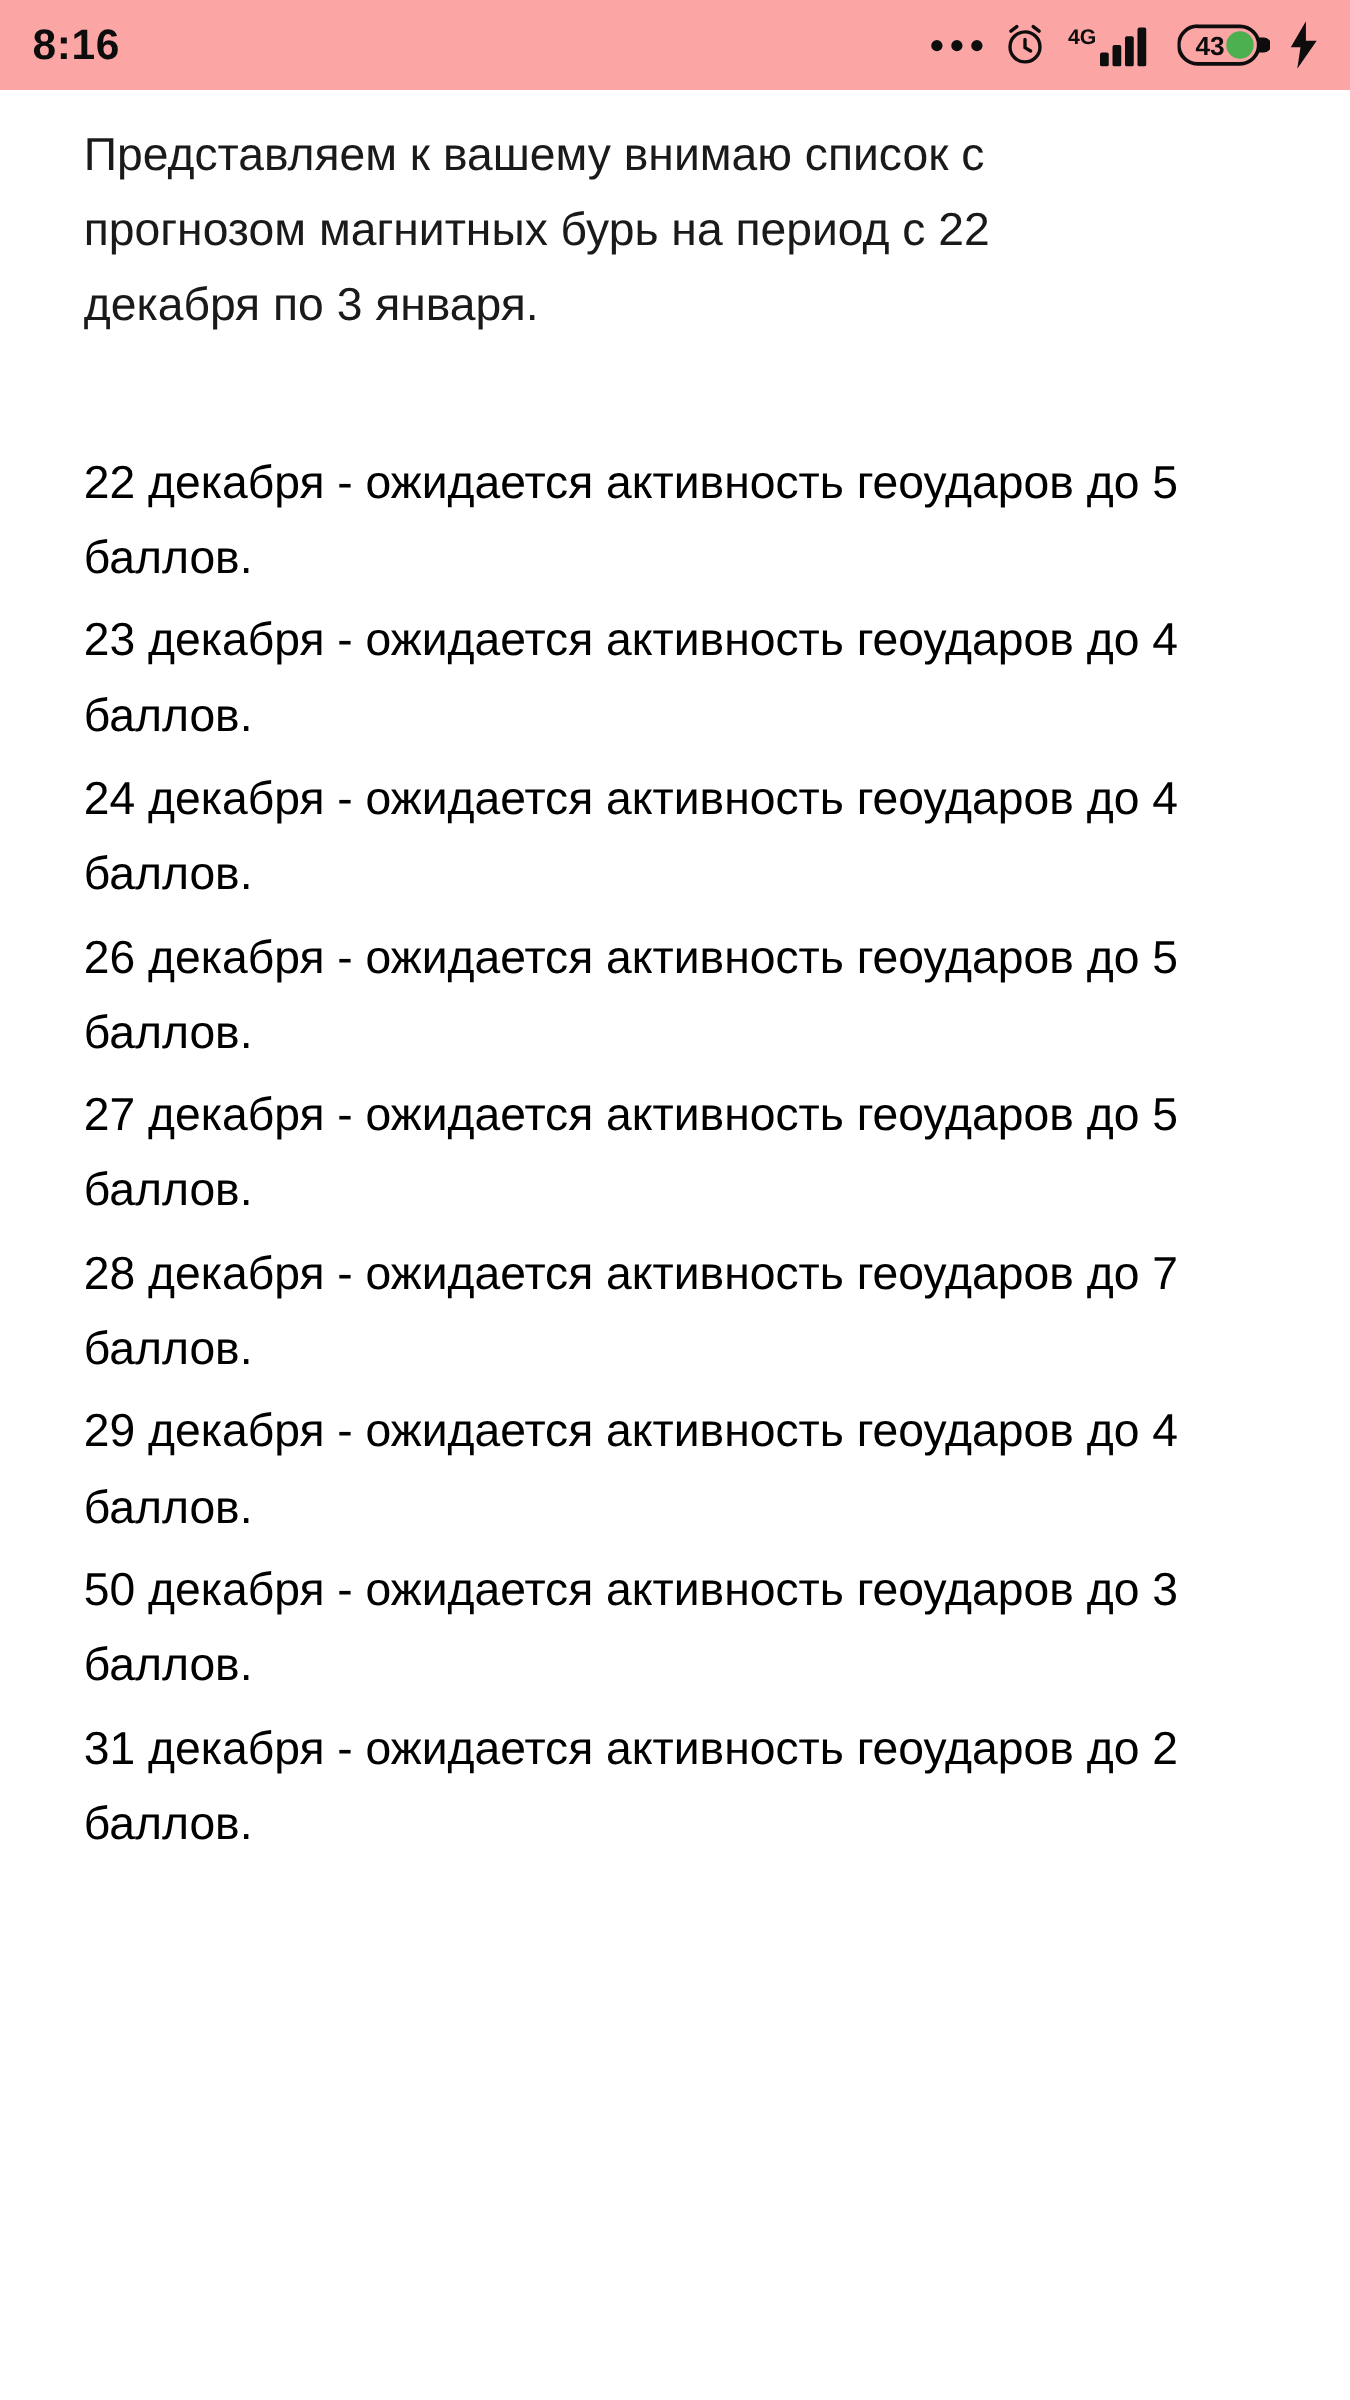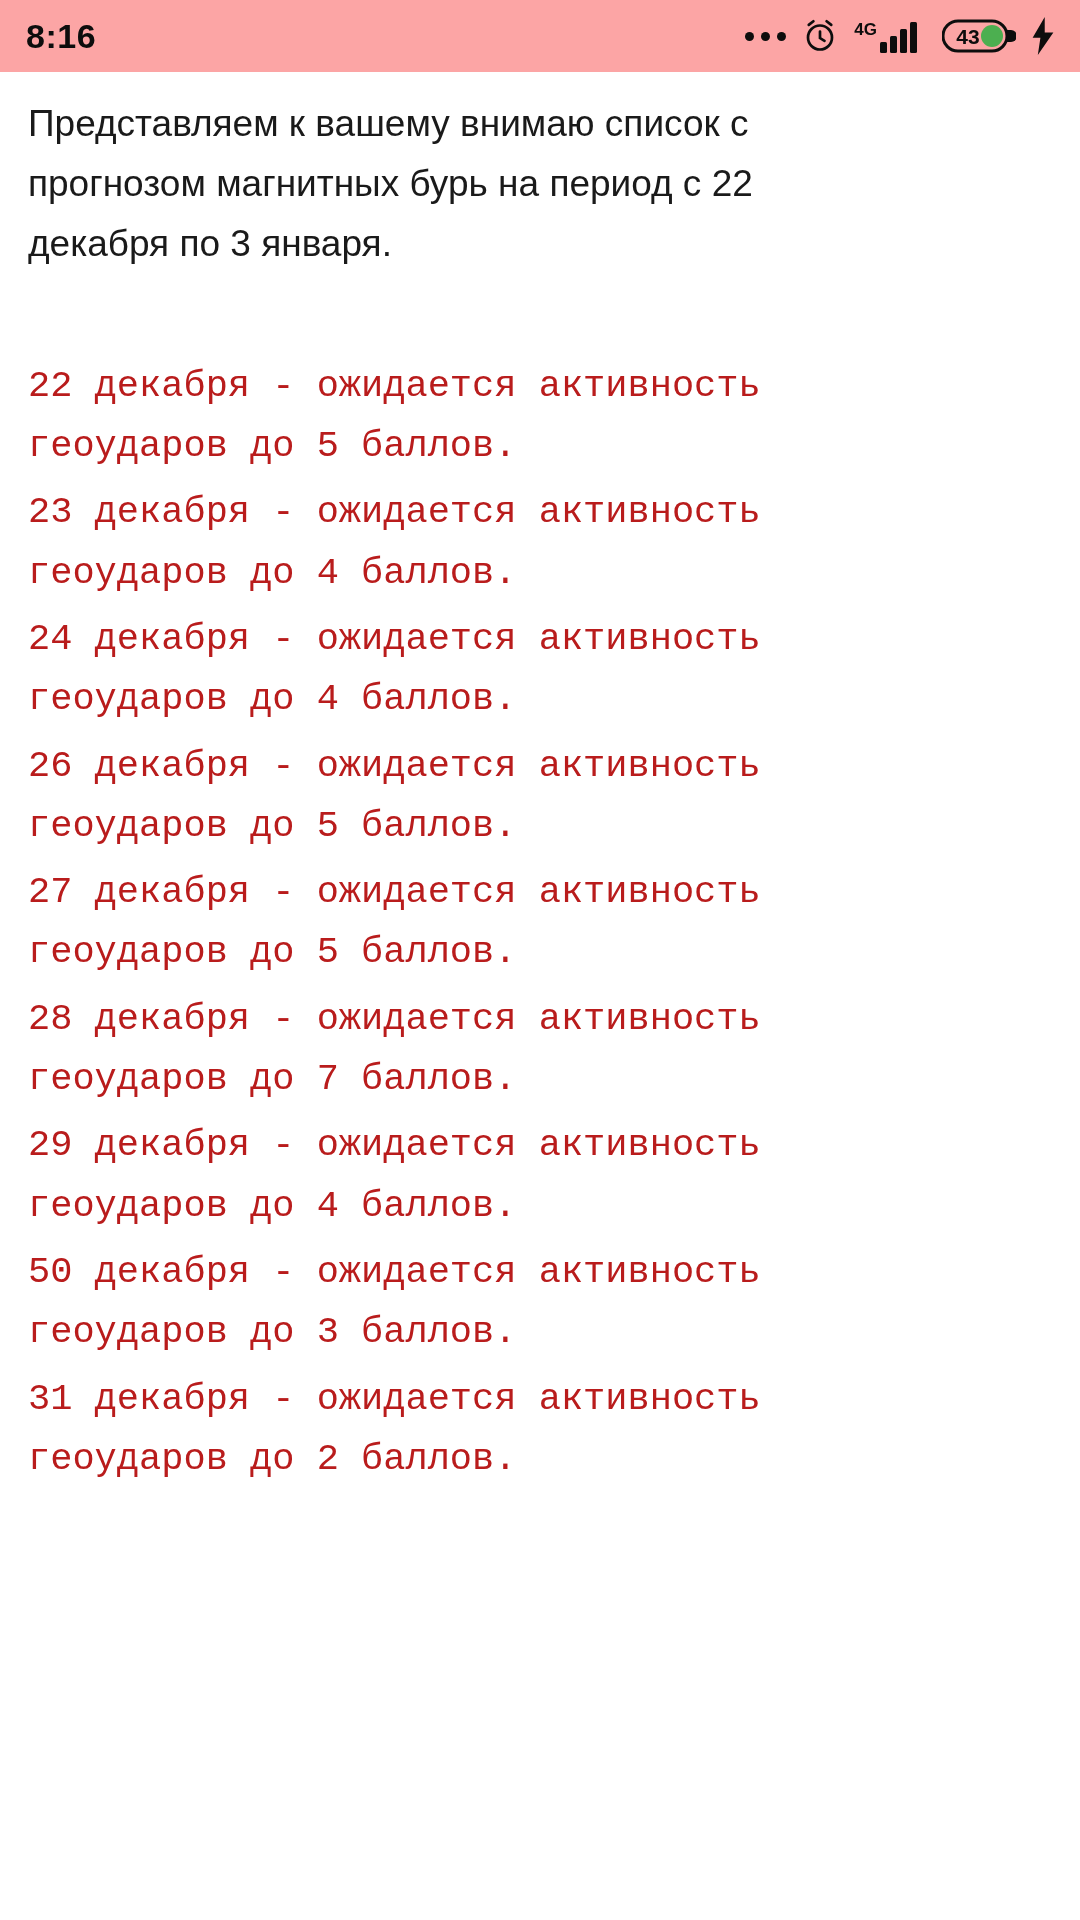--- a/index.html
+++ b/index.html
@@ -63,43 +63,43 @@
     font-weight: 700;
     line-height: 1;
     color: #0d0d0d;
     margin-bottom: 16px;
   }
 
   
   .content {
     padding: 22px 28px 0 28px;
     box-sizing: border-box;
+    margin-left: 39px;
   }
   .intro {
     font-size: 37px;
     line-height: 1.62;
     color: #1a1a1a;
     margin: 0 0 8px 0;
     max-width: 820px;
   }
   .spacer {
     height: 74px;
   }
   .forecast-list {
     margin: 0;
     padding: 0;
     list-style: none;
   }
   .forecast-item {
     font-size: 37px;
     line-height: 1.63;
-    color: #b91c1c;
+    color: #000000;
     margin: 0 0 6px 0;
     max-width: 900px;
-    font-family: Liberation Mono, monospace;
   }
 </style>
 </head>
 <body>
 
 <div class="status-bar">
   <div class="status-clock">8:16</div>
 
   <div class="status-right">
 

